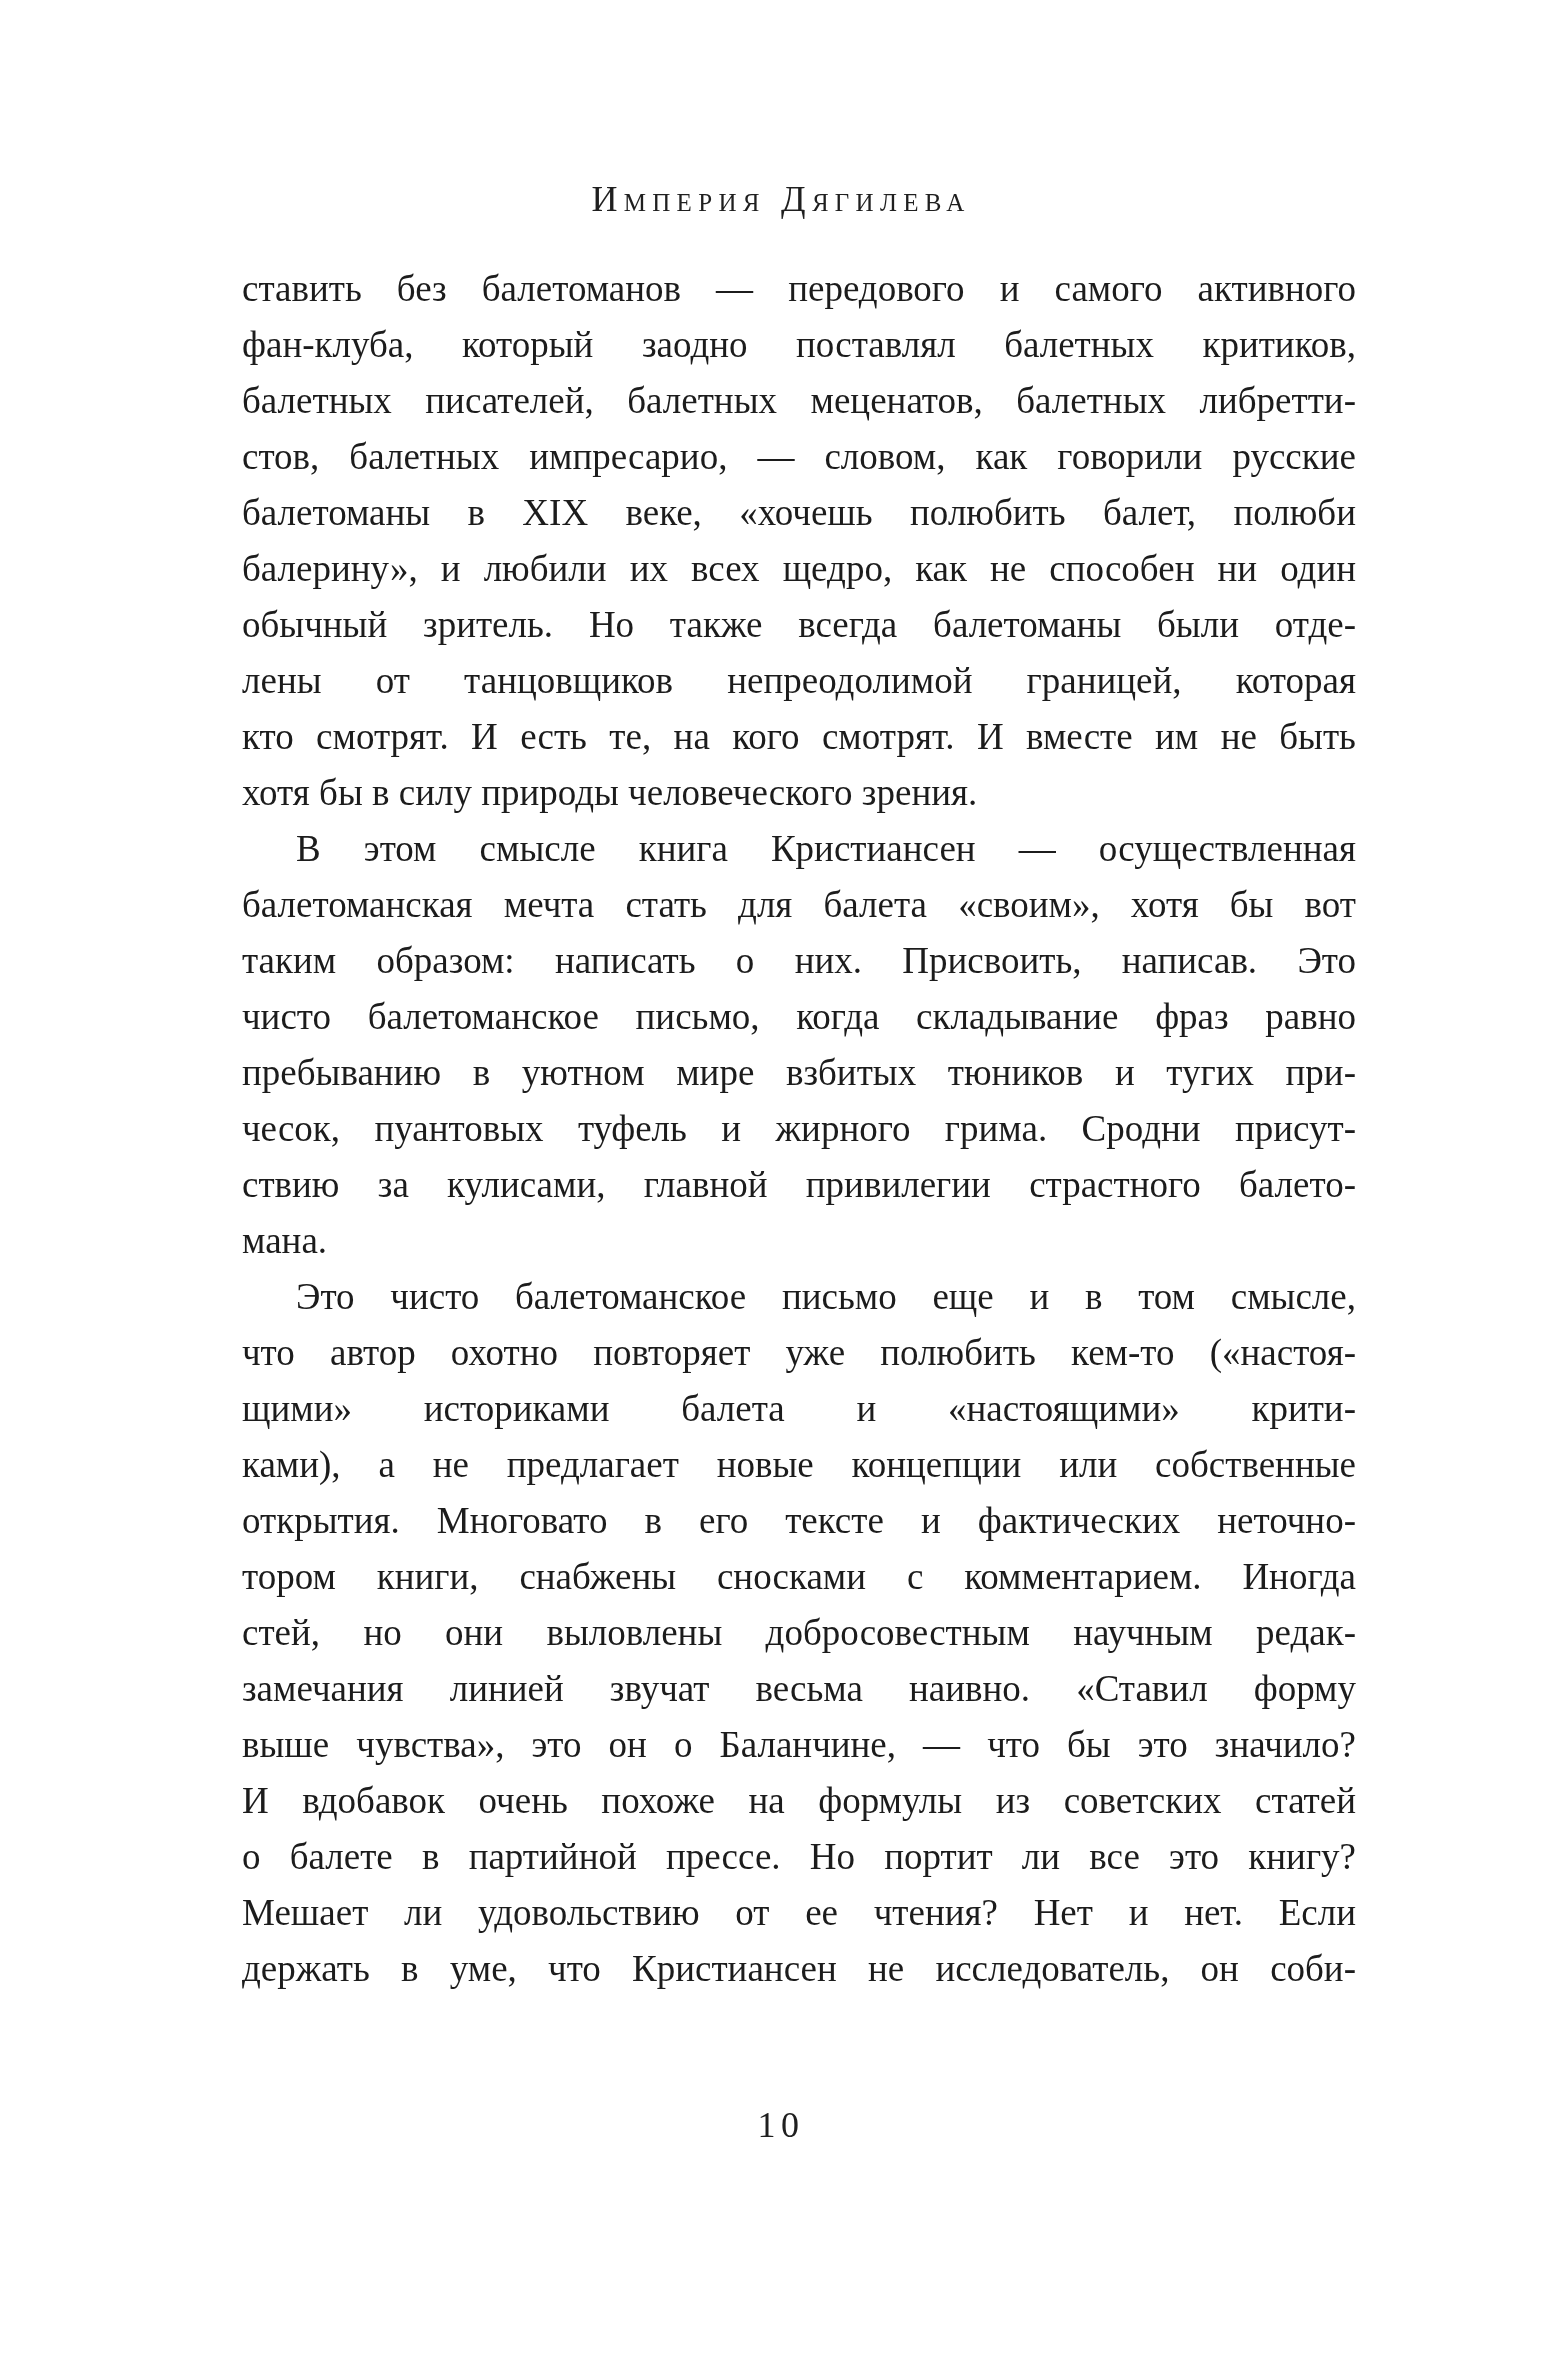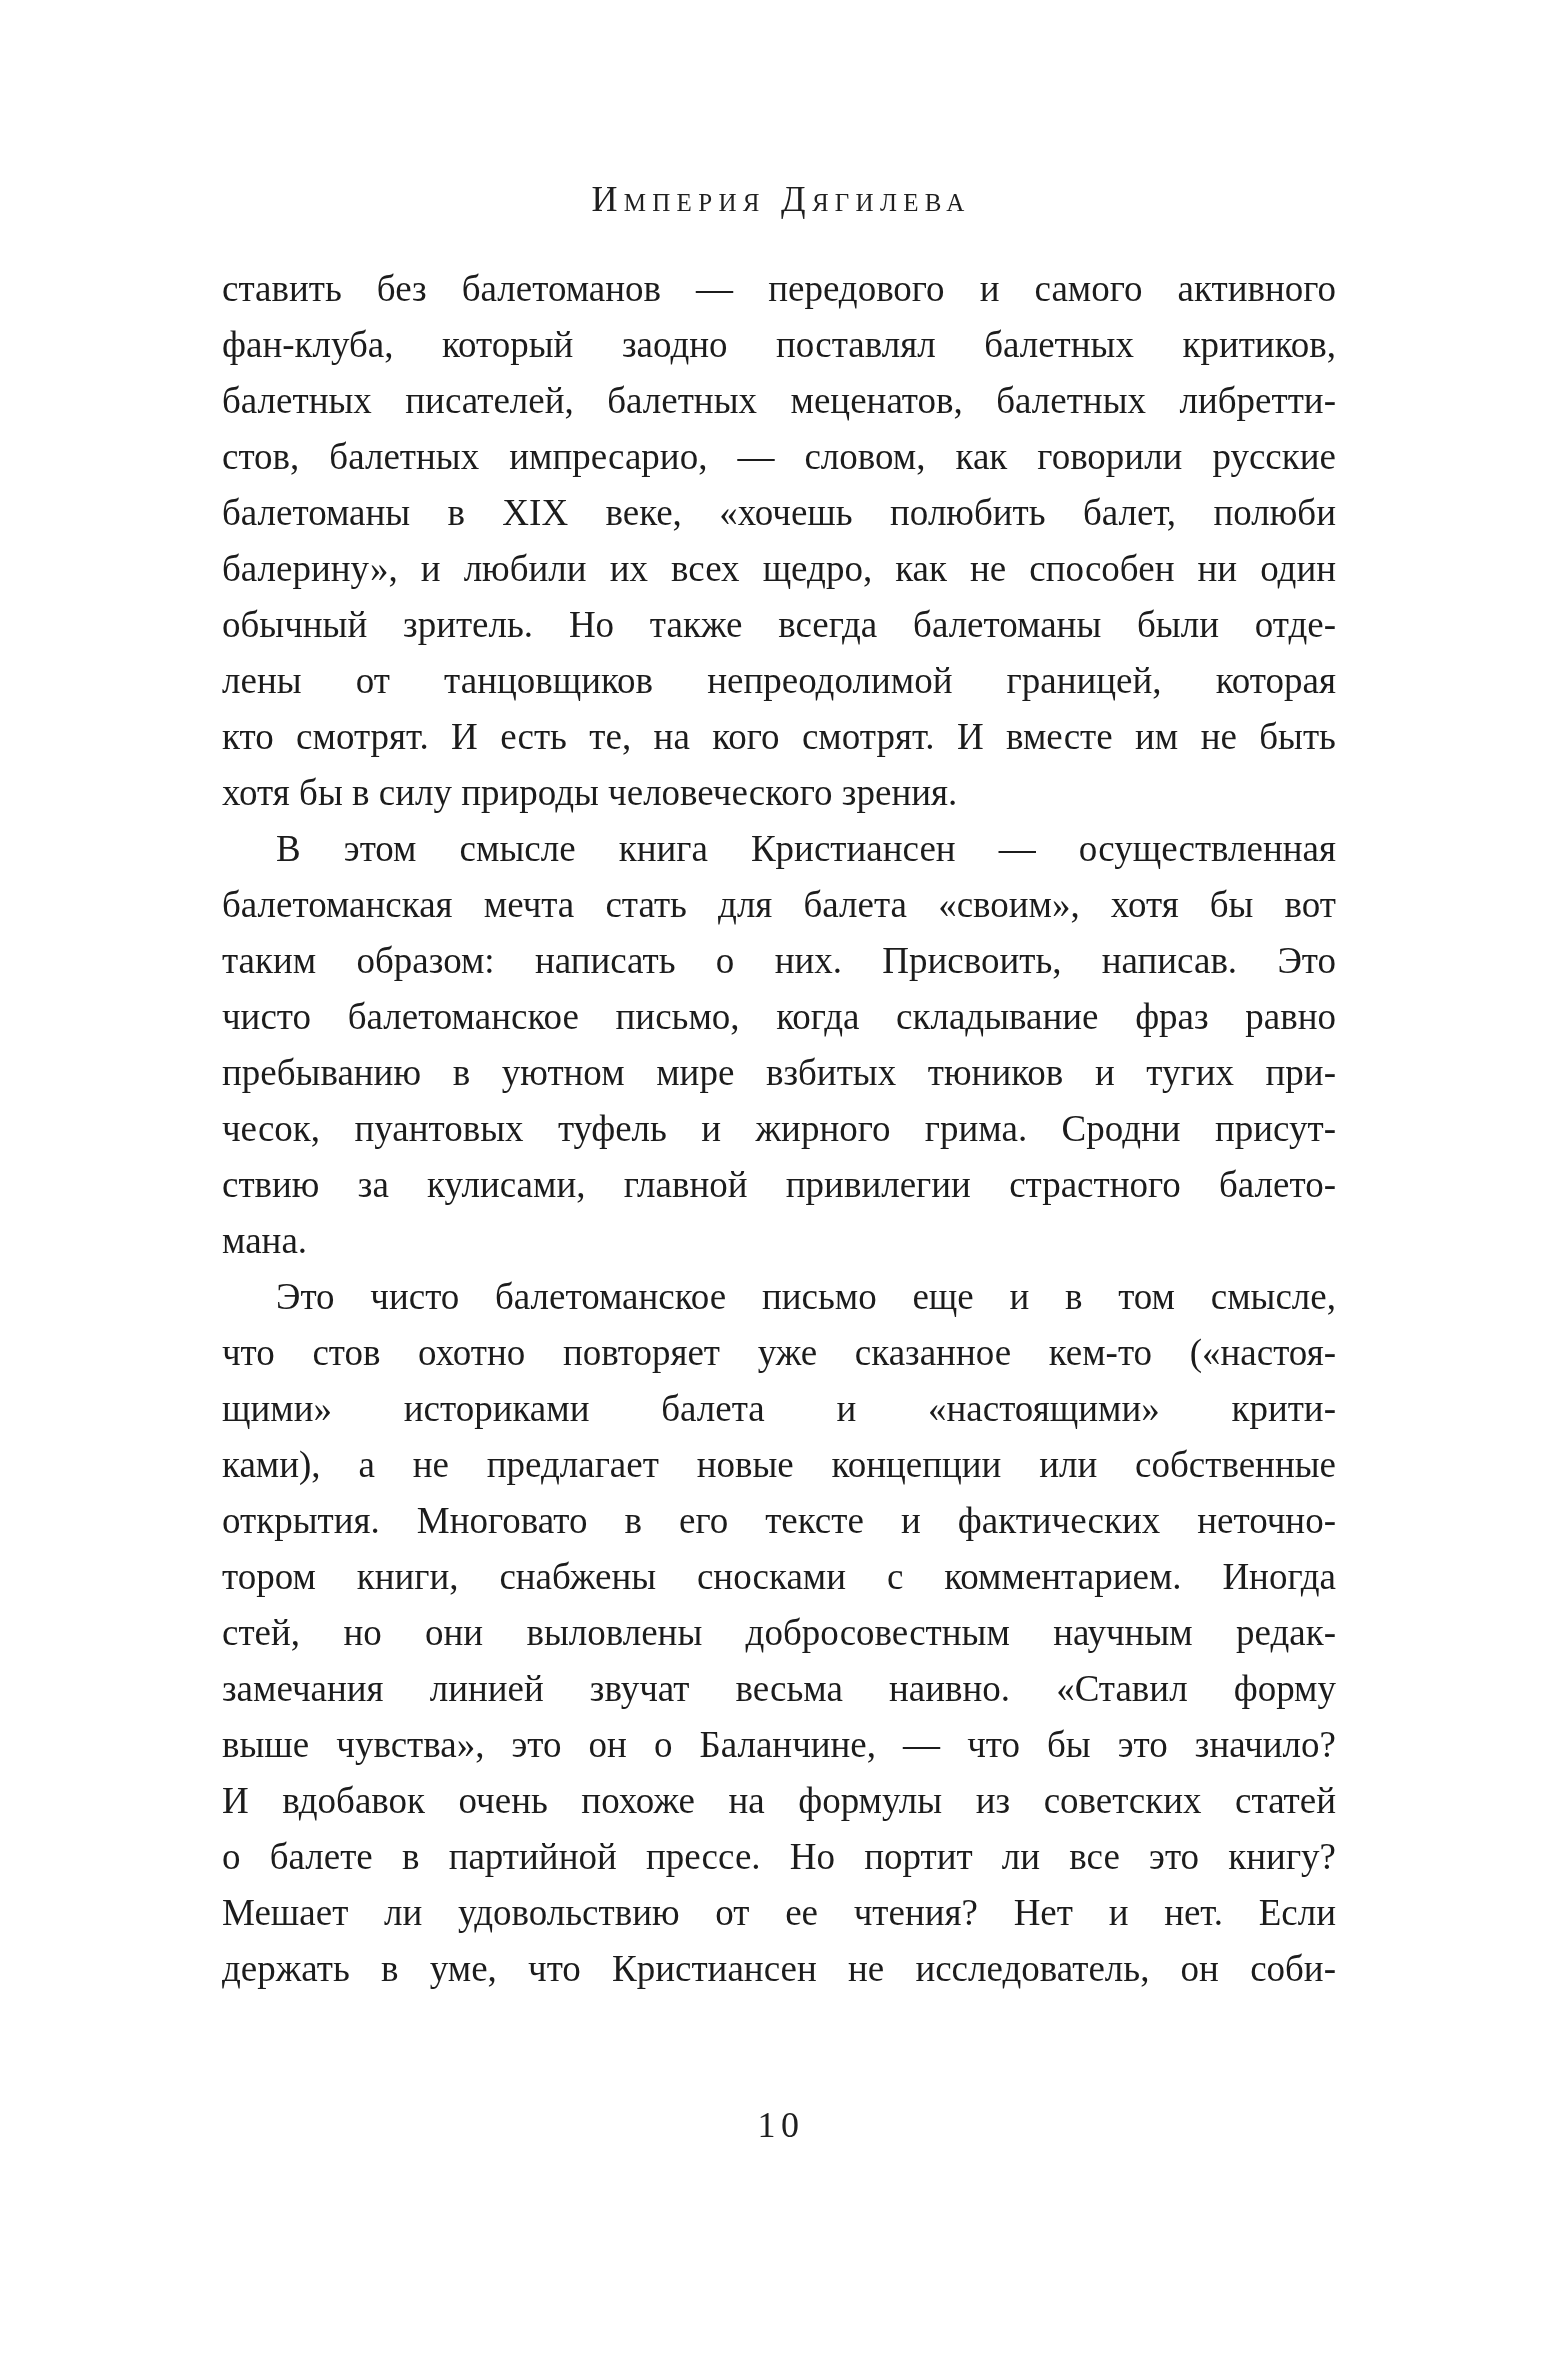--- a/index.html
+++ b/index.html
@@ -24,21 +24,21 @@
     width: 100%;
     text-align: center;
     font-size: 36px;
     line-height: 42px;
     font-variant: small-caps;
     letter-spacing: 6.3px;
     color: #1f1f1f;
   }
   .text-block {
     position: absolute;
-    left: 222px;
+    left: 242px;
     top: 261px;
     width: 1114px;
     font-size: 37px;
     line-height: 56px;
   }
   .para {
     margin: 0;
     padding: 0;
   }
   .line {
@@ -93,21 +93,21 @@
       <div class="line">таким образом: написать о них. Присвоить, написав. Это</div>
       <div class="line">чисто балетоманское письмо, когда складывание фраз равно</div>
       <div class="line">пребыванию в уютном мире взбитых тюников и тугих при-</div>
       <div class="line">чесок, пуантовых туфель и жирного грима. Сродни присут-</div>
       <div class="line">ствию за кулисами, главной привилегии страстного балето-</div>
       <div class="line lastline">мана.</div>
     </div>
 
     <div class="para">
       <div class="line indent">Это чисто балетоманское письмо еще и в том смысле,</div>
-      <div class="line">что стов охотно повторяет уже сказанное кем-то («настоя-</div>
+      <div class="line">что автор охотно повторяет уже полюбить кем-то («настоя-</div>
       <div class="line">щими» историками балета и «настоящими» крити-</div>
       <div class="line">ками), а не предлагает новые концепции или собственные</div>
       <div class="line">открытия. Многовато в его тексте и фактических неточно-</div>
       <div class="line">тором книги, снабжены сносками с комментарием. Иногда</div>
       <div class="line">стей, но они выловлены добросовестным научным редак-</div>
       <div class="line">замечания линией звучат весьма наивно. «Ставил форму</div>
       <div class="line">выше чувства», это он о Баланчине, — что бы это значило?</div>
       <div class="line">И вдобавок очень похоже на формулы из советских статей</div>
       <div class="line">о балете в партийной прессе. Но портит ли все это книгу?</div>
       <div class="line">Мешает ли удовольствию от ее чтения? Нет и нет. Если</div>

